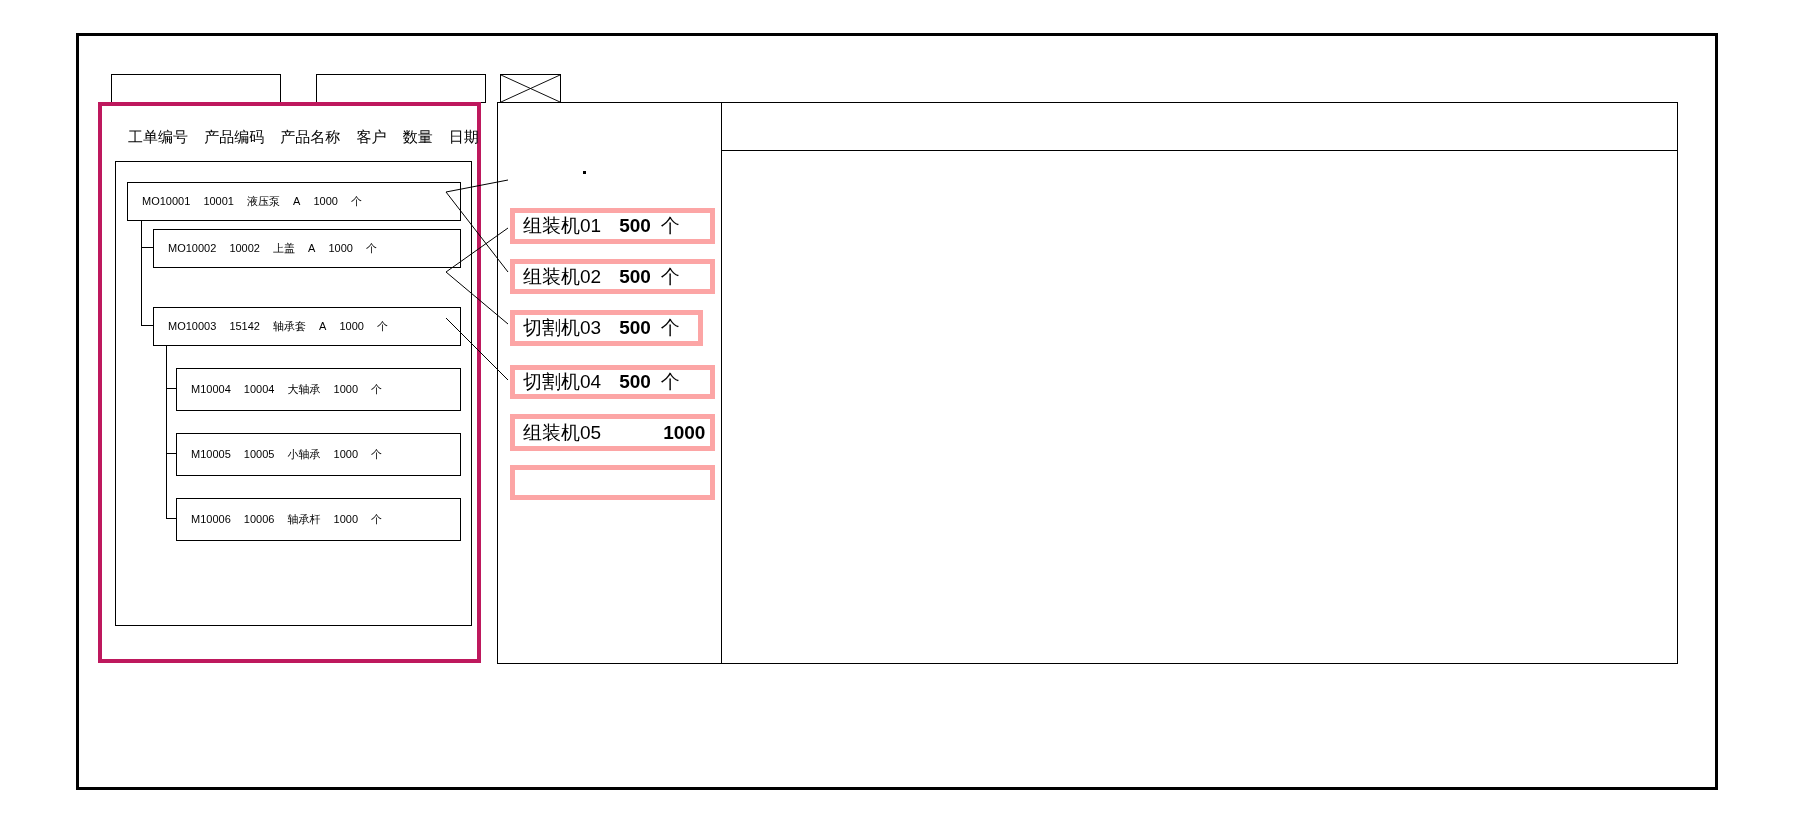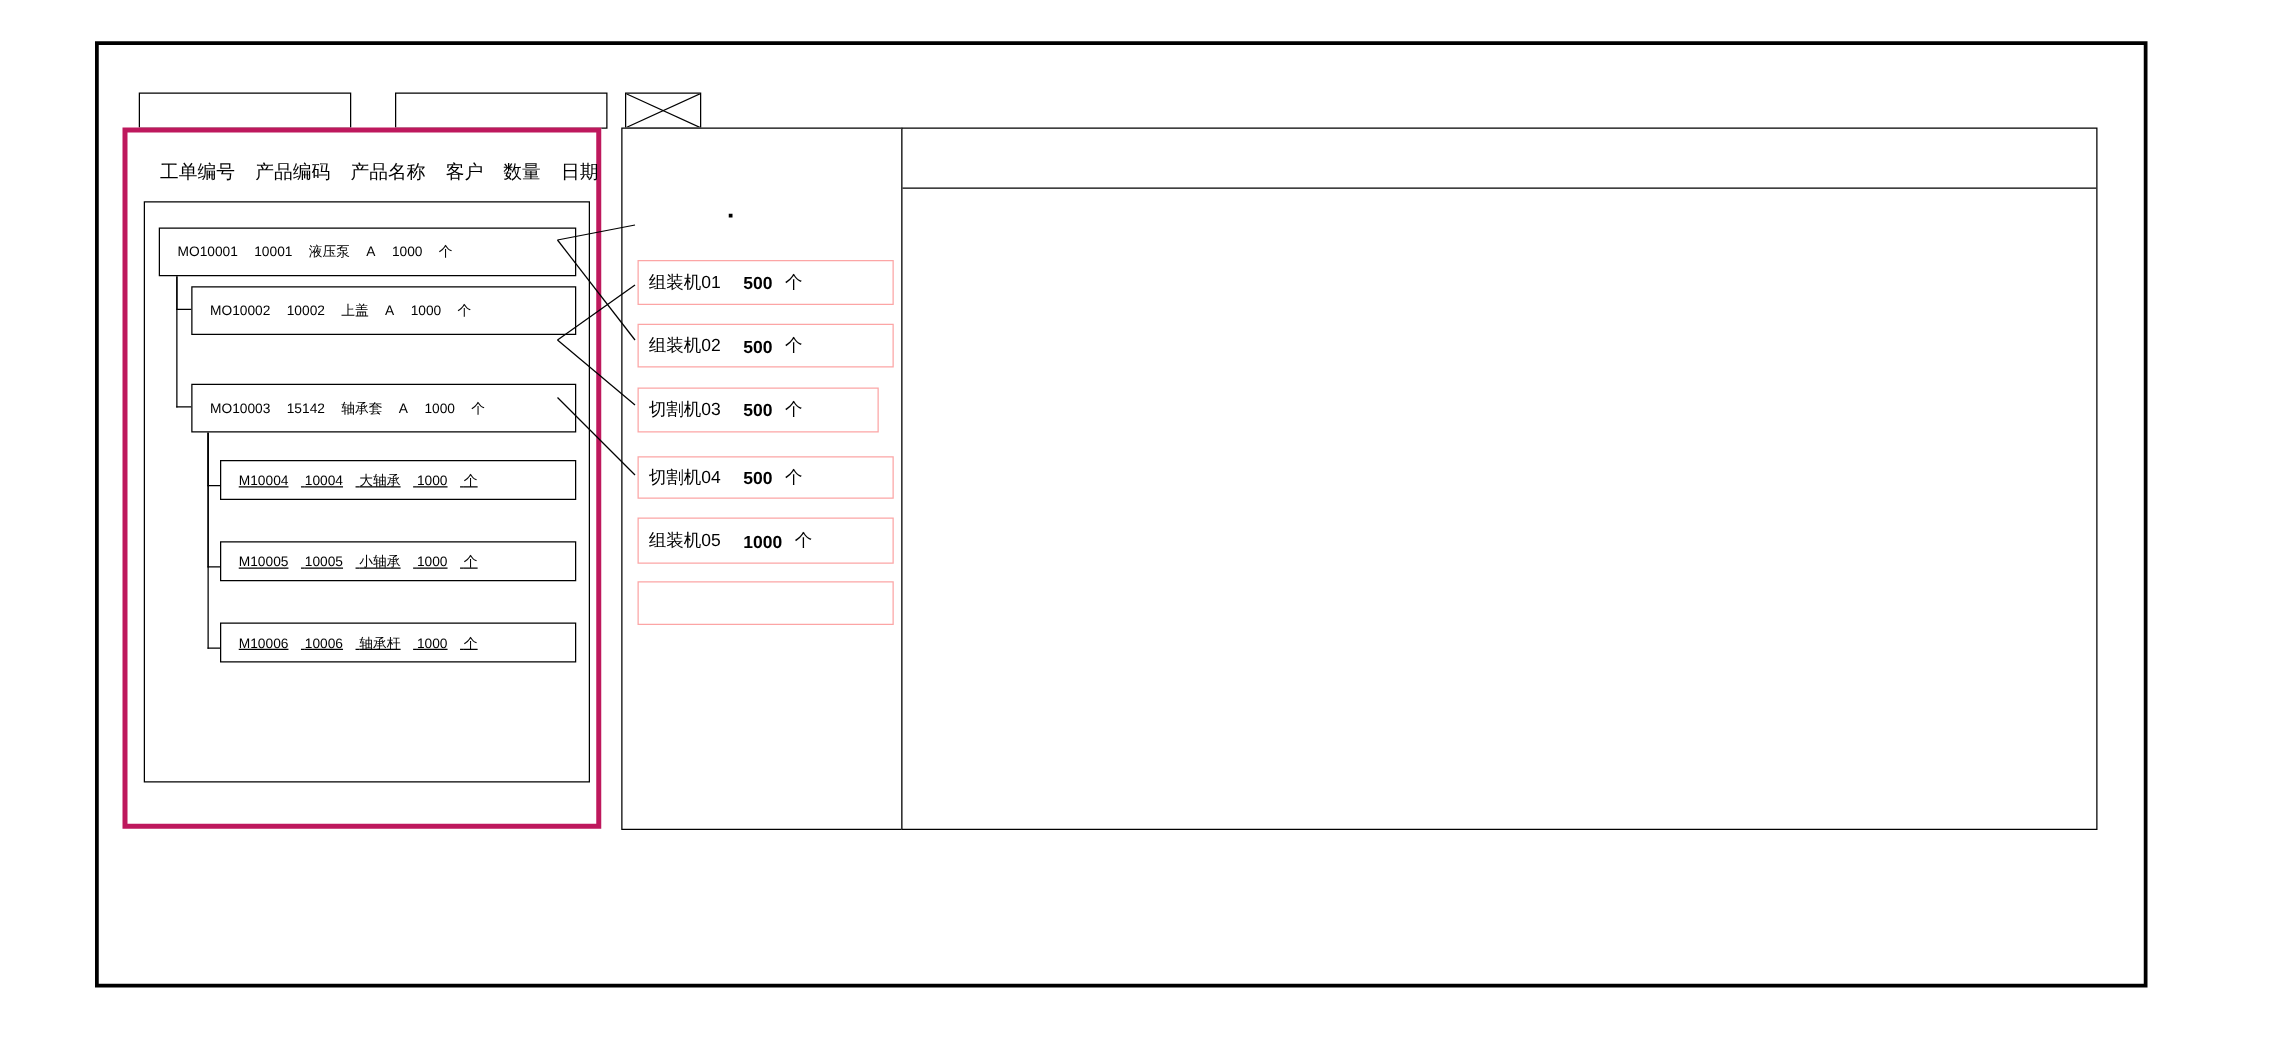--- a/index.html
+++ b/index.html
@@ -100,21 +100,21 @@
     font-size: 11px;
     display: flex;
     align-items: center;
     white-space: nowrap;
     overflow: hidden;
   }
   .tree-row .cells { padding-left: 14px; }
   .tree-row .cells span { margin-right: 10px; }
   .tree-row.lvl0 { left: 11px;  width: 334px; height: 39px; }
   .tree-row.lvl1 { left: 37px;  width: 308px; height: 39px; }
-  .tree-row.lvl2 { left: 60px;  width: 285px; height: 32px; text-decoration: underline; }
+  .tree-row.lvl2 { left: 60px;  width: 285px; height: 43px; }
   
   .elbow {
     position: absolute;
     border-left: 1px solid #000000;
     border-bottom: 1px solid #000000;
     box-sizing: border-box;
   }
   
   .mid-panel {
     position: absolute;
@@ -130,24 +130,24 @@
     position: absolute;
     left: 85px;
     top: 68px;
     width: 3px;
     height: 3px;
     background: #000000;
   }
   .machine-box {
     position: absolute;
     left: 12px;
-    border: 1px solid #fca5a5;
-    box-sizing: border-box;
-    background: #ffffff;
-    font-size: 14px;
+    border: 5px solid #fca5a5;
+    box-sizing: border-box;
+    background: #ffffff;
+    font-size: 19px;
     display: flex;
     align-items: center;
     white-space: nowrap;
   }
   .machine-box .m-name { padding-left: 8px; }
   .machine-box .m-qty  { padding-left: 18px; font-weight: bold; }
   .machine-box .m-unit { padding-left: 10px; }
   
   .right-panel {
     position: absolute;
@@ -302,21 +302,21 @@
         <span class="m-qty">500</span>
         <span class="m-unit">个</span>
       </div>
 
       <div class="machine-box" style="top:262px; width:205px; height:34px;">
         <span class="m-name">切割机04</span>
         <span class="m-qty">500</span>
         <span class="m-unit">个</span>
       </div>
 
-      <div class="machine-box" style="top:311px; width:205px; height:37px;">
+      <div class="machine-box" style="top:311px; width:205px; height:37px;gap:44px;">
         <span class="m-name">组装机05</span>
         <span class="m-qty">1000</span>
         <span class="m-unit">个</span>
       </div>
 
       <div class="machine-box" style="top:362px; width:205px; height:35px;">
         <span class="m-name"></span>
         <span class="m-qty"></span>
         <span class="m-unit"></span>
       </div>

